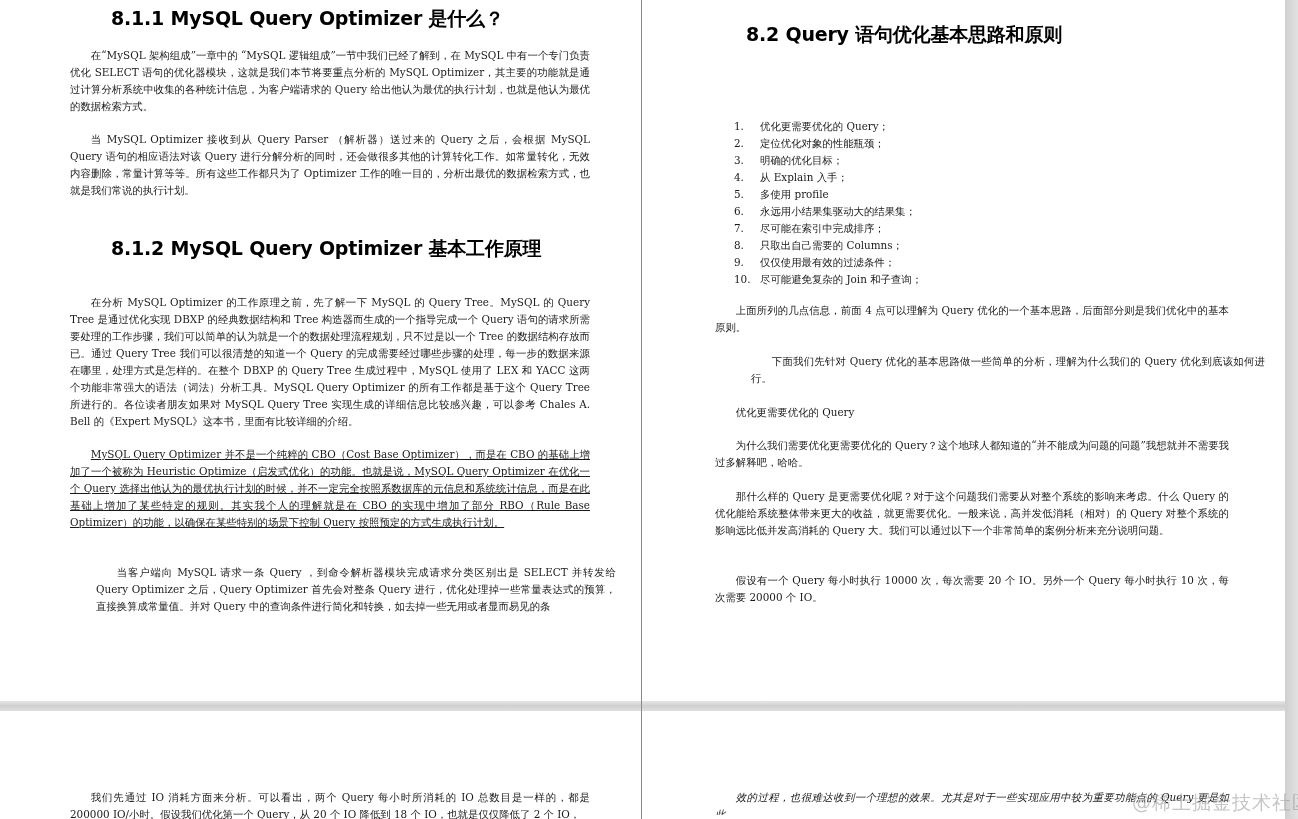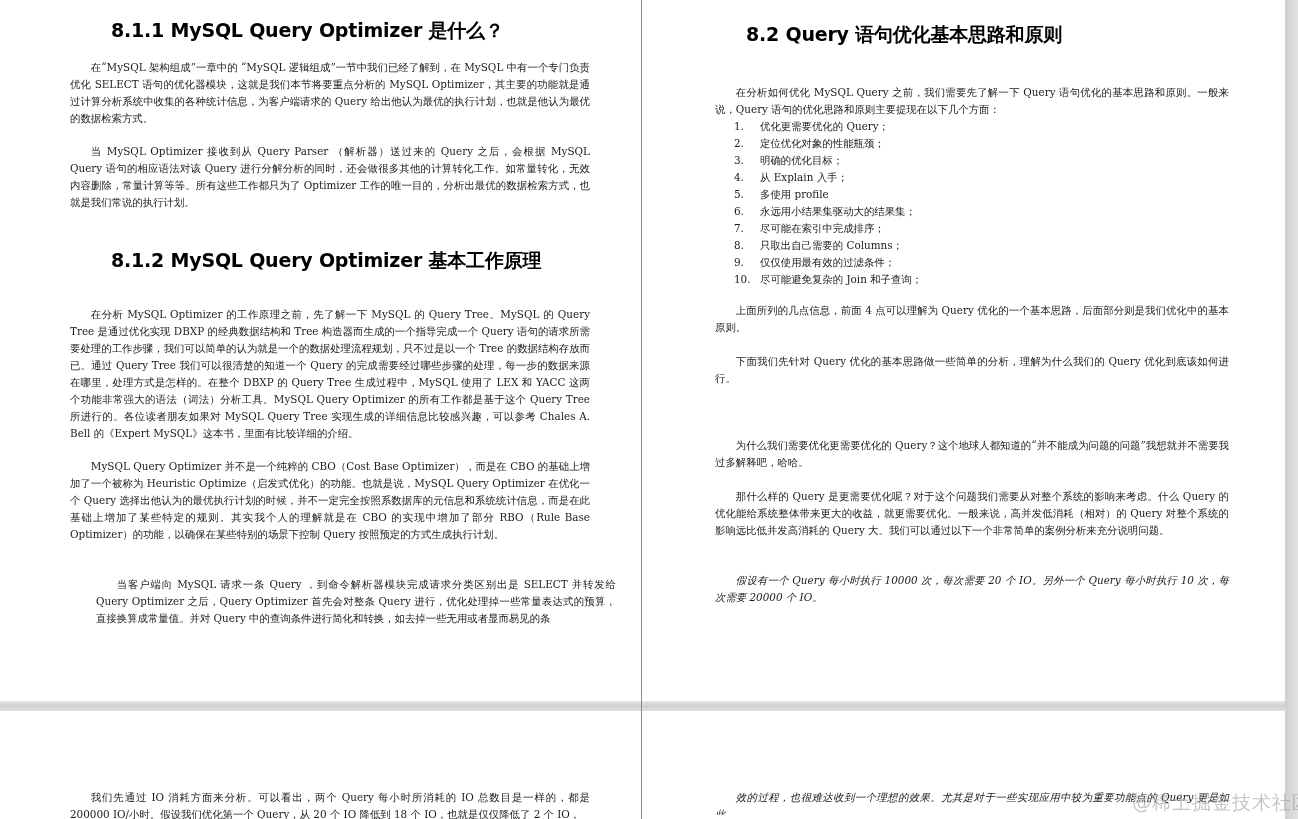--- a/index.html
+++ b/index.html
@@ -5,21 +5,21 @@
   html, body { margin: 0; padding: 0; }
   body {
     width: 1298px; height: 819px; overflow: hidden; position: relative;
     background: #ffffff;
     font-family: "DejaVu Serif", "Liberation Serif", serif;
     color: #111;
   }
   .page {
     position: absolute; background: #ffffff; overflow: hidden;
   }
-  #page-tl { left: 0; top: 12px; width: 641px; height: 692px; }
+  #page-tl { left: 0; top: 0; width: 641px; height: 692px; }
   #page-tr { left: 642px; top: 0; width: 643px; height: 666px; }
   #page-bl { left: 0; top: 711px; width: 641px; height: 108px; }
   #page-br { left: 642px; top: 711px; width: 643px; height: 104px; font-style: italic; }
 
   .vdivider { position: absolute; left: 641px; top: 0; width: 1px; height: 819px; background: #8a8a8a; }
   .hgutter { position: absolute; left: 0; top: 701px; width: 1285px; height: 10px;
     background: linear-gradient(#e6e6e6, #cfcfcf 50%, #e0e0e0); }
   .rgutter { position: absolute; left: 1285px; top: 0; width: 13px; height: 819px;
     background: linear-gradient(90deg, #cfcfcf, #e2e2e2); }
 
@@ -49,44 +49,44 @@
 </style>
 </head>
 <body>
 
 <div class="page" id="page-tl">
   <h2 class="sec" style="left:111px; top:6px;">8.1.1 MySQL Query Optimizer 是什么？</h2>
   <p class="para left-col" style="top:47px;">在“MySQL 架构组成”一章中的 “MySQL 逻辑组成”一节中我们已经了解到，在 MySQL 中有一个专门负责优化 SELECT 语句的优化器模块，这就是我们本节将要重点分析的 MySQL Optimizer，其主要的功能就是通过计算分析系统中收集的各种统计信息，为客户端请求的 Query 给出他认为最优的执行计划，也就是他认为最优的数据检索方式。</p>
   <p class="para left-col" style="top:131px;">当 MySQL Optimizer 接收到从 Query Parser （解析器）送过来的 Query 之后，会根据 MySQL Query 语句的相应语法对该 Query 进行分解分析的同时，还会做很多其他的计算转化工作。如常量转化，无效内容删除，常量计算等等。所有这些工作都只为了 Optimizer 工作的唯一目的，分析出最优的数据检索方式，也就是我们常说的执行计划。</p>
   <h2 class="sec" style="left:111px; top:236px;">8.1.2 MySQL Query Optimizer 基本工作原理</h2>
   <p class="para left-col" style="top:294px;">在分析 MySQL Optimizer 的工作原理之前，先了解一下 MySQL 的 Query Tree。MySQL 的 Query Tree 是通过优化实现 DBXP 的经典数据结构和 Tree 构造器而生成的一个指导完成一个 Query 语句的请求所需要处理的工作步骤，我们可以简单的认为就是一个的数据处理流程规划，只不过是以一个 Tree 的数据结构存放而已。通过 Query Tree 我们可以很清楚的知道一个 Query 的完成需要经过哪些步骤的处理，每一步的数据来源在哪里，处理方式是怎样的。在整个 DBXP 的 Query Tree 生成过程中，MySQL 使用了 LEX 和 YACC 这两个功能非常强大的语法（词法）分析工具。MySQL Query Optimizer 的所有工作都是基于这个 Query Tree 所进行的。各位读者朋友如果对 MySQL Query Tree 实现生成的详细信息比较感兴趣，可以参考 Chales A. Bell 的《Expert MySQL》这本书，里面有比较详细的介绍。</p>
-  <p class="para left-col" style="top:446px;">MySQL Query Optimizer 并不是一个纯粹的 CBO（Cost Base Optimizer），而是在 CBO 的基础上增加了一个被称为 Heuristic Optimize（启发式优化）的功能。也就是说，MySQL Query Optimizer 在优化一个 Query 选择出他认为的最优执行计划的时候，并不一定完全按照系数据库的元信息和系统统计信息，而是在此基础上增加了某些特定的规则。其实我个人的理解就是在 CBO 的实现中增加了部分 RBO（Rule Base Optimizer）的功能，以确保在某些特别的场景下控制 Query 按照预定的方式生成执行计划。</p>
+  <p class="para left-col" style="top:446px;text-decoration:underline;">MySQL Query Optimizer 并不是一个纯粹的 CBO（Cost Base Optimizer），而是在 CBO 的基础上增加了一个被称为 Heuristic Optimize（启发式优化）的功能。也就是说，MySQL Query Optimizer 在优化一个 Query 选择出他认为的最优执行计划的时候，并不一定完全按照系数据库的元信息和系统统计信息，而是在此基础上增加了某些特定的规则。其实我个人的理解就是在 CBO 的实现中增加了部分 RBO（Rule Base Optimizer）的功能，以确保在某些特别的场景下控制 Query 按照预定的方式生成执行计划。</p>
   <p class="para left-col" style="top:564px;margin-left:26px;">当客户端向 MySQL 请求一条 Query ，到命令解析器模块完成请求分类区别出是 SELECT 并转发给 Query Optimizer 之后，Query Optimizer 首先会对整条 Query 进行，优化处理掉一些常量表达式的预算，直接换算成常量值。并对 Query 中的查询条件进行简化和转换，如去掉一些无用或者显而易见的条</p>
 </div>
 
 <div class="page" id="page-tr">
   <h2 class="sec" style="left:104px; top:22px;">8.2 Query 语句优化基本思路和原则</h2>
-  <p class="para right-col" style="top:84px;">在分析如何优化 MySQL Query 之前，我们需要先了解一下 Query 语句优化的基本思路和原则。一般来说，Query 语句的优化思路和原则主要提现在以下几个方面：</p>
   <ol class="plist">
     <li><span class="num">1.</span><span>优化更需要优化的 Query；</span></li>
     <li><span class="num">2.</span><span>定位优化对象的性能瓶颈；</span></li>
     <li><span class="num">3.</span><span>明确的优化目标；</span></li>
     <li><span class="num">4.</span><span>从 Explain 入手；</span></li>
     <li><span class="num">5.</span><span>多使用 profile</span></li>
     <li><span class="num">6.</span><span>永远用小结果集驱动大的结果集；</span></li>
     <li><span class="num">7.</span><span>尽可能在索引中完成排序；</span></li>
     <li><span class="num">8.</span><span>只取出自己需要的 Columns；</span></li>
     <li><span class="num">9.</span><span>仅仅使用最有效的过滤条件；</span></li>
     <li><span class="num">10.</span><span>尽可能避免复杂的 Join 和子查询；</span></li>
   </ol>
   <p class="para right-col" style="top:302px;">上面所列的几点信息，前面 4 点可以理解为 Query 优化的一个基本思路，后面部分则是我们优化中的基本原则。</p>
-  <p class="para right-col" style="top:353px;">下面我们先针对 Query 优化的基本思路做一些简单的分析，理解为什么我们的 Query 优化到底该如何进行。</p>
+  <p class="para right-col" style="top:353px;margin-left:36px;">下面我们先针对 Query 优化的基本思路做一些简单的分析，理解为什么我们的 Query 优化到底该如何进行。</p>
+  <p class="para right-col noind" style="top:404px;">优化更需要优化的 Query</p>
   <p class="para right-col" style="top:437px;">为什么我们需要优化更需要优化的 Query？这个地球人都知道的“并不能成为问题的问题”我想就并不需要我过多解释吧，哈哈。</p>
   <p class="para right-col" style="top:488px;">那什么样的 Query 是更需要优化呢？对于这个问题我们需要从对整个系统的影响来考虑。什么 Query 的优化能给系统整体带来更大的收益，就更需要优化。一般来说，高并发低消耗（相对）的 Query 对整个系统的影响远比低并发高消耗的 Query 大。我们可以通过以下一个非常简单的案例分析来充分说明问题。</p>
-  <p class="para right-col" style="top:572px;font-style:italic;">假设有一个 Query 每小时执行 10000 次，每次需要 20 个 IO。另外一个 Query 每小时执行 10 次，每次需要 20000 个 IO。</p>
+  <p class="para right-col" style="top:572px;">假设有一个 Query 每小时执行 10000 次，每次需要 20 个 IO。另外一个 Query 每小时执行 10 次，每次需要 20000 个 IO。</p>
 </div>
 
 <div class="page" id="page-bl">
   <p class="para left-col" style="top:78px;">我们先通过 IO 消耗方面来分析。可以看出，两个 Query 每小时所消耗的 IO 总数目是一样的，都是 200000 IO/小时。假设我们优化第一个 Query，从 20 个 IO 降低到 18 个 IO，也就是仅仅降低了 2 个 IO，</p>
 </div>
 
 <div class="page" id="page-br">
   <p class="para right-col noind" style="top:78px;">效的过程，也很难达收到一个理想的效果。尤其是对于一些实现应用中较为重要功能点的 Query 更是如此。</p>
 </div>
 

